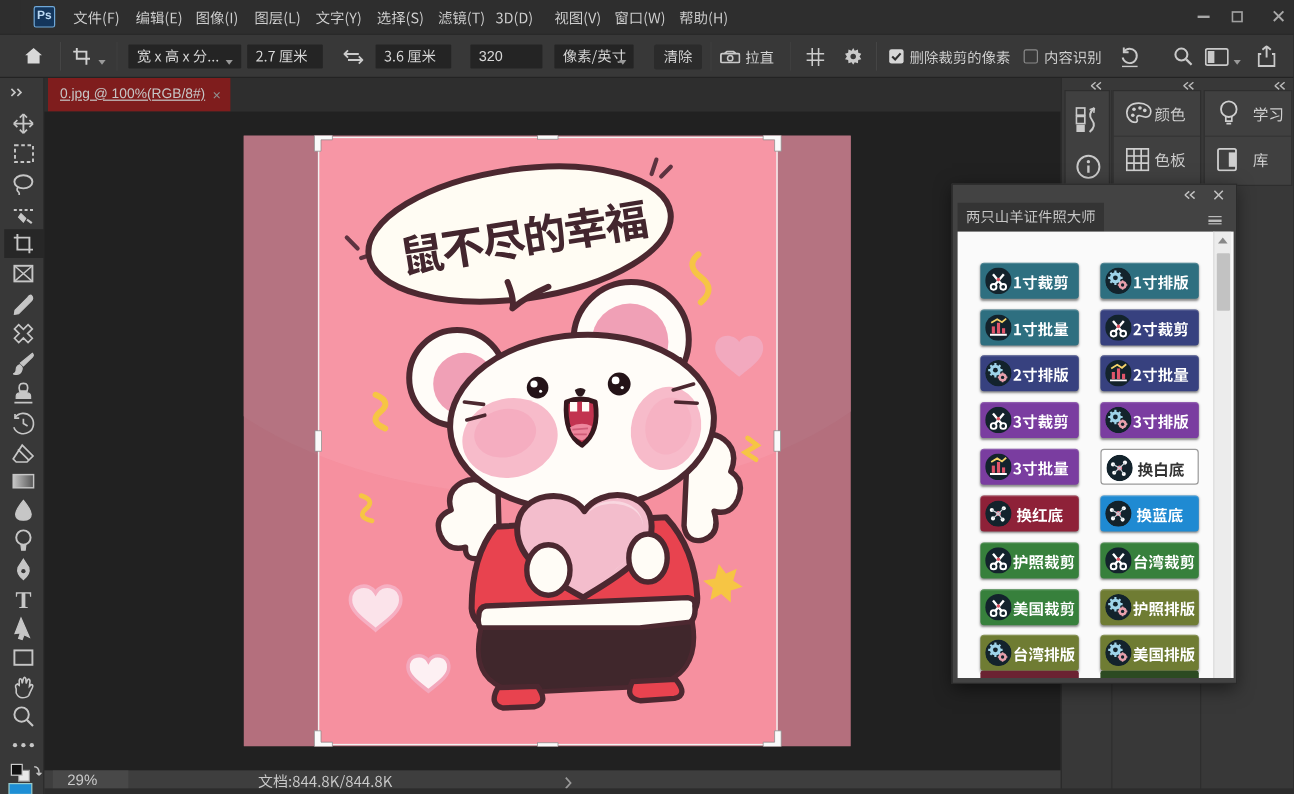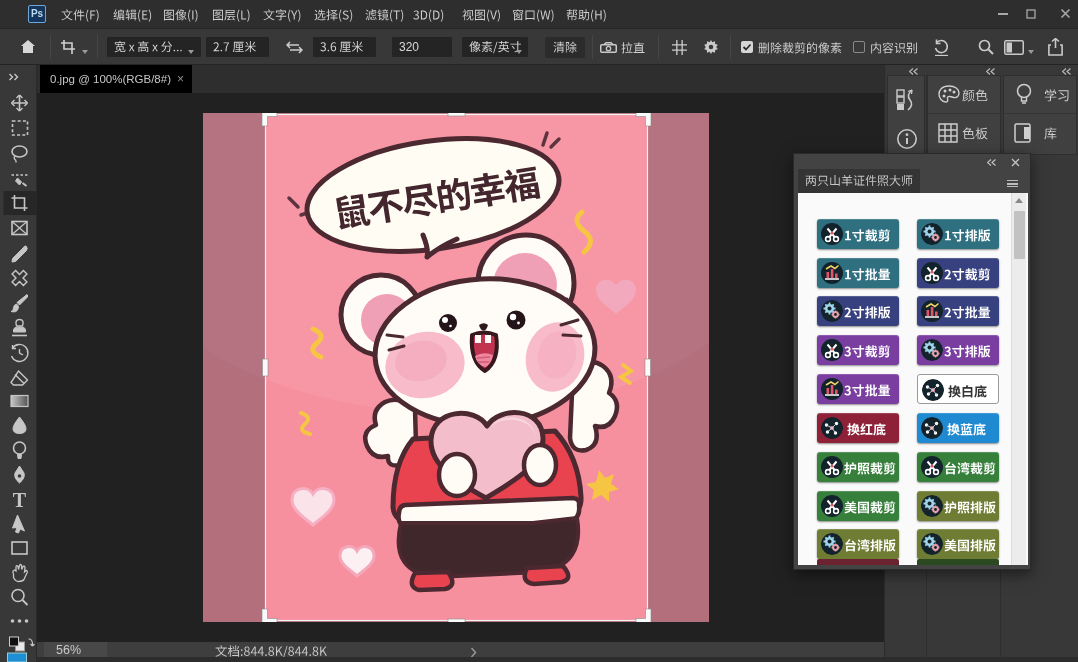--- a/index.html
+++ b/index.html
@@ -16,22 +16,22 @@
 #optbar { left:0; top:28px; width:1078px; height:37px; background:#383838;
   border-top:1px solid #262626; border-bottom:1px solid #232323; }
 #optbar .field { position:absolute; top:8px; height:20px; background:#242424; border-radius:1px;
   color:#d8d8d8; font-size:12px; line-height:20px; padding-left:7px; }
 #optbar .vsep { position:absolute; top:6px; width:1px; height:24px; background:#2a2a2a; border-right:1px solid #454545; }
 .chk { position:absolute; top:12px; width:12px; height:12px; border-radius:2px; }
 
 #toolcol { left:0; top:65px; width:37px; height:597px; background:#383838; border-right:1px solid #2a2a2a; }
 
 #tabbar { left:37px; top:65px; width:847px; height:28px; background:#2e2e2e; }
-#tab1 { position:absolute; left:3px; top:0; width:152px; height:28px; background:#000000;
-  color:#c6c6c6; font-size:11.5px; line-height:28px; padding-left:10px; }
+#tab1 { position:absolute; left:3px; top:0; width:152px; height:28px; background:#7f1d1d;
+  color:#c6c6c6; font-size:11.5px; line-height:28px; padding-left:10px;text-decoration:underline; }
 #tab1 .x { position:absolute; right:8px; top:0px; color:#909090; font-size:12px; }
 
 #canvas { left:37px; top:93px; width:847px; height:549px; background:#212121; }
 #statusbar { left:37px; top:642px; width:847px; height:20px; background:#3e3e3e; color:#c9c9c9; font-size:12.5px; }
 #statusbar .zoomf { position:absolute; left:7px; top:0px; width:63px; height:16px; background:#484848; line-height:16px; padding-left:12px;}
 
 #dock { left:884px; top:65px; width:194px; height:597px; background:#383838; border-left:1px solid #2b2b2b; }
 .pgroup { position:absolute; background:#404040; border:1px solid #2e2e2e; }
 .prow { position:relative; height:38px; border-bottom:1px solid #353535; color:#d0d0d0; font-size:13px; }
 
@@ -424,21 +424,21 @@
       <path d="M59 511 h15 v-5.5 h-9.5 v-9.5 h-5.5 Z"></path>
       <path d="M448 511 h-15 v-5.5 h9.5 v-9.5 h5.5 Z"></path>
       <rect x="245" y="-2.5" width="17" height="5.5"></rect>
       <rect x="245" y="506" width="17" height="5.5"></rect>
       <rect x="59.5" y="246" width="5.5" height="17"></rect>
       <rect x="442" y="246" width="5.5" height="17"></rect>
     </g>
   </svg>
 
   <div id="statusbar" class="abs">
-    <div class="zoomf">56%</div>
+    <div class="zoomf">29%</div>
     <svg class="abs" style="left:178px;top:1px;" width="114" height="19" viewBox="0 0 114 19">
         <path transform="translate(0,12.8)" d="M9.1 -7.9 10.0 -7.6Q9.2 -5.3 8.0 -3.7Q6.8 -2.0 5.0 -0.9Q3.3 0.2 1.0 1.0Q1.0 0.9 0.9 0.7Q0.8 0.5 0.7 0.4Q0.6 0.2 0.5 0.1Q2.7 -0.6 4.4 -1.6Q6.0 -2.7 7.2 -4.2Q8.3 -5.7 9.1 -7.9ZM3.4 -7.8Q4.1 -5.9 5.3 -4.3Q6.5 -2.7 8.2 -1.6Q9.9 -0.5 12.1 0.1Q12.0 0.2 11.9 0.3Q11.7 0.5 11.6 0.6Q11.5 0.8 11.4 0.9Q9.2 0.3 7.5 -0.9Q5.8 -2.1 4.5 -3.8Q3.3 -5.4 2.5 -7.5ZM0.6 -8.3H11.9V-7.4H0.6ZM5.3 -10.3 6.3 -10.6Q6.6 -10.1 6.8 -9.6Q7.1 -9.1 7.2 -8.7L6.2 -8.3Q6.1 -8.7 5.8 -9.3Q5.6 -9.8 5.3 -10.3Z M13.1 -7.8H17.4V-6.9H13.1ZM14.9 -10.5H15.8V1.0H14.9ZM14.8 -7.3 15.4 -7.1Q15.3 -6.3 15.1 -5.5Q14.8 -4.7 14.6 -3.9Q14.3 -3.2 14.0 -2.5Q13.7 -1.8 13.3 -1.4Q13.2 -1.5 13.1 -1.8Q12.9 -2.0 12.8 -2.2Q13.1 -2.6 13.4 -3.2Q13.7 -3.8 14.0 -4.5Q14.3 -5.2 14.5 -5.9Q14.7 -6.6 14.8 -7.3ZM15.8 -6.5Q15.9 -6.4 16.1 -6.1Q16.3 -5.7 16.6 -5.4Q16.9 -5.0 17.1 -4.7Q17.3 -4.4 17.4 -4.2L16.8 -3.5Q16.7 -3.7 16.5 -4.1Q16.3 -4.5 16.1 -4.8Q15.8 -5.2 15.6 -5.6Q15.4 -5.9 15.3 -6.1ZM20.3 -10.5H21.2V-5.5H20.3ZM23.1 -9.7 24.1 -9.4Q23.9 -8.9 23.6 -8.4Q23.4 -7.8 23.1 -7.3Q22.9 -6.8 22.7 -6.4L21.9 -6.7Q22.1 -7.1 22.4 -7.6Q22.6 -8.1 22.8 -8.7Q23.0 -9.2 23.1 -9.7ZM17.5 -9.4 18.2 -9.7Q18.4 -9.2 18.7 -8.7Q18.9 -8.2 19.1 -7.7Q19.3 -7.2 19.4 -6.8L18.6 -6.5Q18.5 -6.9 18.3 -7.4Q18.1 -7.9 17.9 -8.4Q17.7 -8.9 17.5 -9.4ZM17.4 -5.9H24.0V0.9H23.0V-5.0H17.4ZM17.6 -3.4H23.4V-2.5H17.6ZM17.1 -0.8H23.3V0.1H17.1Z M26.7 -4.9Q26.4 -4.9 26.2 -5.1Q25.9 -5.4 25.9 -5.8Q25.9 -6.1 26.2 -6.4Q26.4 -6.6 26.7 -6.6Q27.1 -6.6 27.3 -6.4Q27.6 -6.1 27.6 -5.8Q27.6 -5.4 27.3 -5.1Q27.1 -4.9 26.7 -4.9ZM26.7 0.2Q26.4 0.2 26.2 -0.1Q25.9 -0.3 25.9 -0.7Q25.9 -1.1 26.2 -1.3Q26.4 -1.6 26.7 -1.6Q27.1 -1.6 27.3 -1.3Q27.6 -1.1 27.6 -0.7Q27.6 -0.3 27.3 -0.1Q27.1 0.2 26.7 0.2Z M32.0 0.2Q31.1 0.2 30.5 -0.2Q29.8 -0.5 29.4 -1.0Q29.1 -1.6 29.1 -2.3Q29.1 -2.9 29.3 -3.4Q29.5 -3.9 29.9 -4.2Q30.3 -4.6 30.7 -4.8V-4.9Q30.2 -5.2 29.9 -5.7Q29.5 -6.2 29.5 -7.0Q29.5 -7.7 29.8 -8.2Q30.2 -8.7 30.7 -9.0Q31.3 -9.3 32.0 -9.3Q32.8 -9.3 33.4 -9.0Q33.9 -8.7 34.2 -8.1Q34.5 -7.6 34.5 -6.9Q34.5 -6.4 34.3 -6.0Q34.1 -5.6 33.9 -5.2Q33.6 -4.9 33.3 -4.7V-4.6Q33.7 -4.4 34.1 -4.1Q34.4 -3.8 34.6 -3.3Q34.8 -2.8 34.8 -2.2Q34.8 -1.6 34.5 -1.0Q34.1 -0.5 33.5 -0.2Q32.8 0.2 32.0 0.2ZM32.6 -5.0Q33.1 -5.4 33.3 -5.9Q33.5 -6.3 33.5 -6.8Q33.5 -7.3 33.4 -7.7Q33.2 -8.0 32.8 -8.2Q32.5 -8.5 32.0 -8.5Q31.4 -8.5 30.9 -8.1Q30.5 -7.7 30.5 -7.0Q30.5 -6.4 30.8 -6.1Q31.1 -5.7 31.6 -5.4Q32.1 -5.2 32.6 -5.0ZM32.0 -0.7Q32.5 -0.7 32.9 -0.9Q33.3 -1.1 33.5 -1.4Q33.8 -1.8 33.8 -2.2Q33.8 -2.7 33.5 -3.0Q33.4 -3.4 33.0 -3.6Q32.7 -3.9 32.2 -4.1Q31.8 -4.3 31.3 -4.5Q30.8 -4.1 30.4 -3.6Q30.1 -3.0 30.1 -2.4Q30.1 -1.9 30.3 -1.5Q30.6 -1.1 31.0 -0.9Q31.5 -0.7 32.0 -0.7Z M39.7 0.0V-6.2Q39.7 -6.6 39.7 -7.1Q39.7 -7.6 39.7 -7.9H39.7Q39.5 -7.6 39.3 -7.2Q39.1 -6.9 38.9 -6.6L36.9 -3.4H42.0V-2.5H35.7V-3.3L39.5 -9.2H40.7V0.0Z M46.6 0.0V-6.2Q46.6 -6.6 46.6 -7.1Q46.6 -7.6 46.7 -7.9H46.6Q46.4 -7.6 46.3 -7.2Q46.1 -6.9 45.9 -6.6L43.8 -3.4H48.9V-2.5H42.6V-3.3L46.4 -9.2H47.7V0.0Z M51.0 0.2Q50.7 0.2 50.4 -0.1Q50.2 -0.3 50.2 -0.7Q50.2 -1.1 50.4 -1.3Q50.7 -1.6 51.0 -1.6Q51.4 -1.6 51.6 -1.3Q51.9 -1.1 51.9 -0.7Q51.9 -0.3 51.6 -0.1Q51.4 0.2 51.0 0.2Z M56.3 0.2Q55.4 0.2 54.8 -0.2Q54.1 -0.5 53.7 -1.0Q53.3 -1.6 53.3 -2.3Q53.3 -2.9 53.6 -3.4Q53.8 -3.9 54.2 -4.2Q54.6 -4.6 55.0 -4.8V-4.9Q54.5 -5.2 54.1 -5.7Q53.8 -6.2 53.8 -7.0Q53.8 -7.7 54.1 -8.2Q54.4 -8.7 55.0 -9.0Q55.6 -9.3 56.3 -9.3Q57.1 -9.3 57.6 -9.0Q58.2 -8.7 58.5 -8.1Q58.8 -7.6 58.8 -6.9Q58.8 -6.4 58.6 -6.0Q58.4 -5.6 58.1 -5.2Q57.9 -4.9 57.6 -4.7V-4.6Q58.0 -4.4 58.3 -4.1Q58.7 -3.8 58.9 -3.3Q59.1 -2.8 59.1 -2.2Q59.1 -1.6 58.8 -1.0Q58.4 -0.5 57.8 -0.2Q57.1 0.2 56.3 0.2ZM56.9 -5.0Q57.4 -5.4 57.6 -5.9Q57.8 -6.3 57.8 -6.8Q57.8 -7.3 57.6 -7.7Q57.5 -8.0 57.1 -8.2Q56.8 -8.5 56.3 -8.5Q55.6 -8.5 55.2 -8.1Q54.8 -7.7 54.8 -7.0Q54.8 -6.4 55.1 -6.1Q55.4 -5.7 55.9 -5.4Q56.4 -5.2 56.9 -5.0ZM56.3 -0.7Q56.8 -0.7 57.2 -0.9Q57.6 -1.1 57.8 -1.4Q58.0 -1.8 58.0 -2.2Q58.0 -2.7 57.8 -3.0Q57.6 -3.4 57.3 -3.6Q57.0 -3.9 56.5 -4.1Q56.1 -4.3 55.6 -4.5Q55.1 -4.1 54.7 -3.6Q54.4 -3.0 54.4 -2.4Q54.4 -1.9 54.6 -1.5Q54.9 -1.1 55.3 -0.9Q55.7 -0.7 56.3 -0.7Z M61.0 0.0V-9.2H62.1V-4.6H62.1L66.0 -9.2H67.3L64.4 -5.7L67.7 0.0H66.4L63.7 -4.8L62.1 -2.9V0.0Z M67.9 2.2 71.7 -9.9H72.5L68.8 2.2Z M76.2 0.2Q75.3 0.2 74.7 -0.2Q74.0 -0.5 73.6 -1.0Q73.3 -1.6 73.3 -2.3Q73.3 -2.9 73.5 -3.4Q73.7 -3.9 74.1 -4.2Q74.5 -4.6 74.9 -4.8V-4.9Q74.4 -5.2 74.1 -5.7Q73.7 -6.2 73.7 -7.0Q73.7 -7.7 74.0 -8.2Q74.4 -8.7 74.9 -9.0Q75.5 -9.3 76.2 -9.3Q77.0 -9.3 77.6 -9.0Q78.1 -8.7 78.4 -8.1Q78.7 -7.6 78.7 -6.9Q78.7 -6.4 78.5 -6.0Q78.3 -5.6 78.1 -5.2Q77.8 -4.9 77.5 -4.7V-4.6Q77.9 -4.4 78.2 -4.1Q78.6 -3.8 78.8 -3.3Q79.0 -2.8 79.0 -2.2Q79.0 -1.6 78.7 -1.0Q78.3 -0.5 77.7 -0.2Q77.0 0.2 76.2 0.2ZM76.8 -5.0Q77.3 -5.4 77.5 -5.9Q77.7 -6.3 77.7 -6.8Q77.7 -7.3 77.6 -7.7Q77.4 -8.0 77.0 -8.2Q76.7 -8.5 76.2 -8.5Q75.6 -8.5 75.1 -8.1Q74.7 -7.7 74.7 -7.0Q74.7 -6.4 75.0 -6.1Q75.3 -5.7 75.8 -5.4Q76.3 -5.2 76.8 -5.0ZM76.2 -0.7Q76.7 -0.7 77.1 -0.9Q77.5 -1.1 77.7 -1.4Q78.0 -1.8 78.0 -2.2Q78.0 -2.7 77.8 -3.0Q77.6 -3.4 77.2 -3.6Q76.9 -3.9 76.5 -4.1Q76.0 -4.3 75.5 -4.5Q75.0 -4.1 74.6 -3.6Q74.3 -3.0 74.3 -2.4Q74.3 -1.9 74.5 -1.5Q74.8 -1.1 75.2 -0.9Q75.7 -0.7 76.2 -0.7Z M83.9 0.0V-6.2Q83.9 -6.6 83.9 -7.1Q83.9 -7.6 83.9 -7.9H83.9Q83.7 -7.6 83.5 -7.2Q83.3 -6.9 83.1 -6.6L81.1 -3.4H86.2V-2.5H79.9V-3.3L83.7 -9.2H84.9V0.0Z M90.8 0.0V-6.2Q90.8 -6.6 90.8 -7.1Q90.9 -7.6 90.9 -7.9H90.8Q90.6 -7.6 90.5 -7.2Q90.3 -6.9 90.1 -6.6L88.0 -3.4H93.1V-2.5H86.8V-3.3L90.6 -9.2H91.9V0.0Z M95.2 0.2Q94.9 0.2 94.6 -0.1Q94.4 -0.3 94.4 -0.7Q94.4 -1.1 94.6 -1.3Q94.9 -1.6 95.2 -1.6Q95.6 -1.6 95.8 -1.3Q96.1 -1.1 96.1 -0.7Q96.1 -0.3 95.8 -0.1Q95.6 0.2 95.2 0.2Z M100.5 0.2Q99.6 0.2 99.0 -0.2Q98.3 -0.5 97.9 -1.0Q97.5 -1.6 97.5 -2.3Q97.5 -2.9 97.8 -3.4Q98.0 -3.9 98.4 -4.2Q98.8 -4.6 99.2 -4.8V-4.9Q98.7 -5.2 98.3 -5.7Q98.0 -6.2 98.0 -7.0Q98.0 -7.7 98.3 -8.2Q98.6 -8.7 99.2 -9.0Q99.8 -9.3 100.5 -9.3Q101.3 -9.3 101.8 -9.0Q102.4 -8.7 102.7 -8.1Q103.0 -7.6 103.0 -6.9Q103.0 -6.4 102.8 -6.0Q102.6 -5.6 102.3 -5.2Q102.1 -4.9 101.8 -4.7V-4.6Q102.2 -4.4 102.5 -4.1Q102.9 -3.8 103.1 -3.3Q103.3 -2.8 103.3 -2.2Q103.3 -1.6 103.0 -1.0Q102.6 -0.5 102.0 -0.2Q101.3 0.2 100.5 0.2ZM101.1 -5.0Q101.6 -5.4 101.8 -5.9Q102.0 -6.3 102.0 -6.8Q102.0 -7.3 101.8 -7.7Q101.7 -8.0 101.3 -8.2Q101.0 -8.5 100.5 -8.5Q99.8 -8.5 99.4 -8.1Q99.0 -7.7 99.0 -7.0Q99.0 -6.4 99.3 -6.1Q99.6 -5.7 100.1 -5.4Q100.6 -5.2 101.1 -5.0ZM100.5 -0.7Q101.0 -0.7 101.4 -0.9Q101.8 -1.1 102.0 -1.4Q102.2 -1.8 102.2 -2.2Q102.2 -2.7 102.0 -3.0Q101.8 -3.4 101.5 -3.6Q101.2 -3.9 100.7 -4.1Q100.3 -4.3 99.8 -4.5Q99.3 -4.1 98.9 -3.6Q98.6 -3.0 98.6 -2.4Q98.6 -1.9 98.8 -1.5Q99.1 -1.1 99.5 -0.9Q99.9 -0.7 100.5 -0.7Z M105.2 0.0V-9.2H106.3V-4.6H106.3L110.2 -9.2H111.5L108.6 -5.7L111.9 0.0H110.6L107.9 -4.8L106.3 -2.9V0.0Z" fill="#c9c9c9"></path>
       </svg>
     <svg class="abs" style="left:433px;top:5px" width="7" height="11" viewBox="0 0 7 11">
         <path d="M1.5 1 L5.5 5.5 L1.5 10" stroke="#9a9a9a" stroke-width="1.4" fill="none"></path>
       </svg>
   </div>
 
   <div id="dock" class="abs">
     <div class="abs" style="left:2px;top:10px;width:40px;height:587px;border-right:1px solid #2e2e2e"></div>

